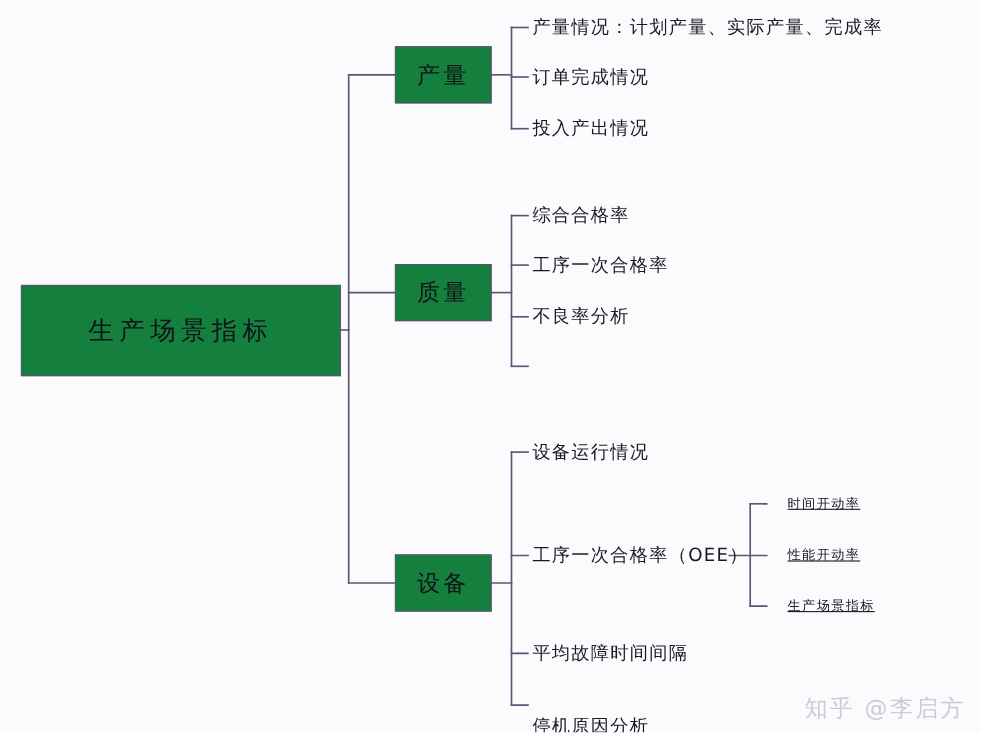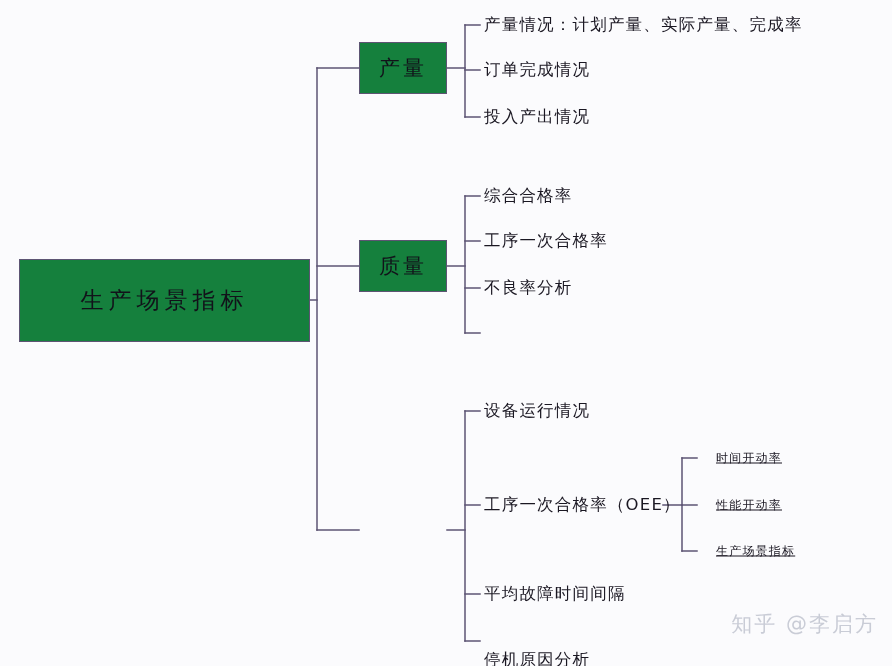--- a/index.html
+++ b/index.html
@@ -68,21 +68,21 @@
     transform: translateY(-50%);
     font-family: "DejaVu Sans", "Liberation Sans", sans-serif;
   }
   .leaf-l2 { left: 484px; }
   .leaf-l3 { left: 716px; font-size: 12px; text-decoration: underline; }
 
   
   .watermark {
     position: absolute;
     right: 14px;
-    bottom: 28px;
+    bottom: 8px;
     font-size: 21px;
     color: #c9ccd6;
     letter-spacing: 2px;
     white-space: nowrap;
     font-family: "DejaVu Sans", "Liberation Sans", sans-serif;
   }
 </style>
 </head>
 <body>
 
@@ -132,20 +132,23 @@
   </div>
 
   <div class="node-box node-branch branch-0">
     <span>产量</span>
   </div>
 
   <div class="node-box node-branch branch-1">
     <span>质量</span>
   </div>
 
+  <div class="node-box node-branch branch-2">
+    <span>设备</span>
+  </div>
 
   <div class="leaf leaf-l2" style="top:25px">产量情况：计划产量、实际产量、完成率</div>
   <div class="leaf leaf-l2" style="top:70px">订单完成情况</div>
   <div class="leaf leaf-l2" style="top:117px">投入产出情况</div>
 
   <div class="leaf leaf-l2" style="top:196px">综合合格率</div>
   <div class="leaf leaf-l2" style="top:241px">工序一次合格率</div>
   <div class="leaf leaf-l2" style="top:288px">不良率分析</div>
 
   <div class="leaf leaf-l2" style="top:411px">设备运行情况</div>

